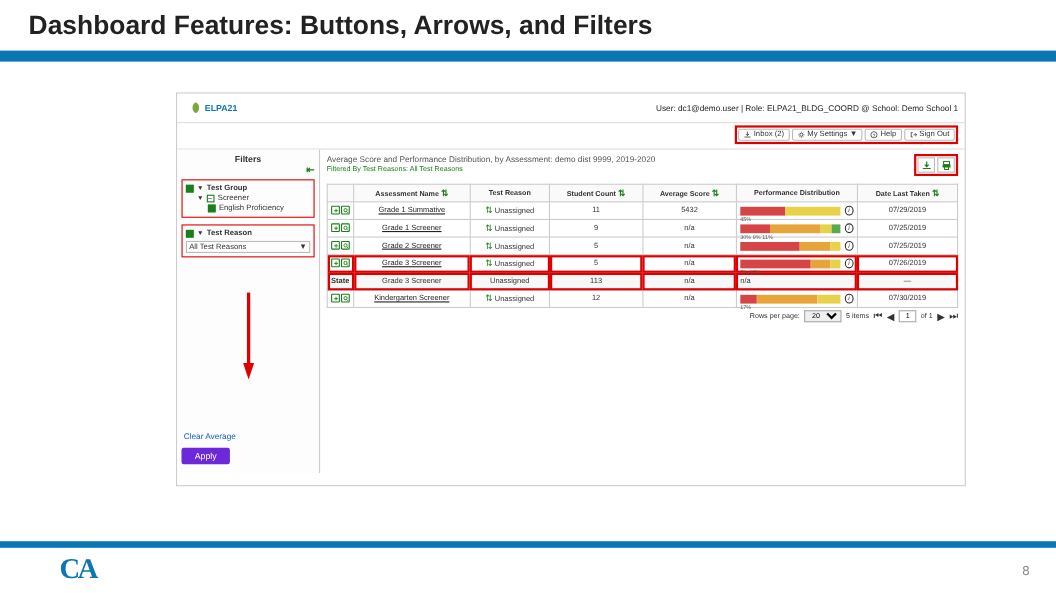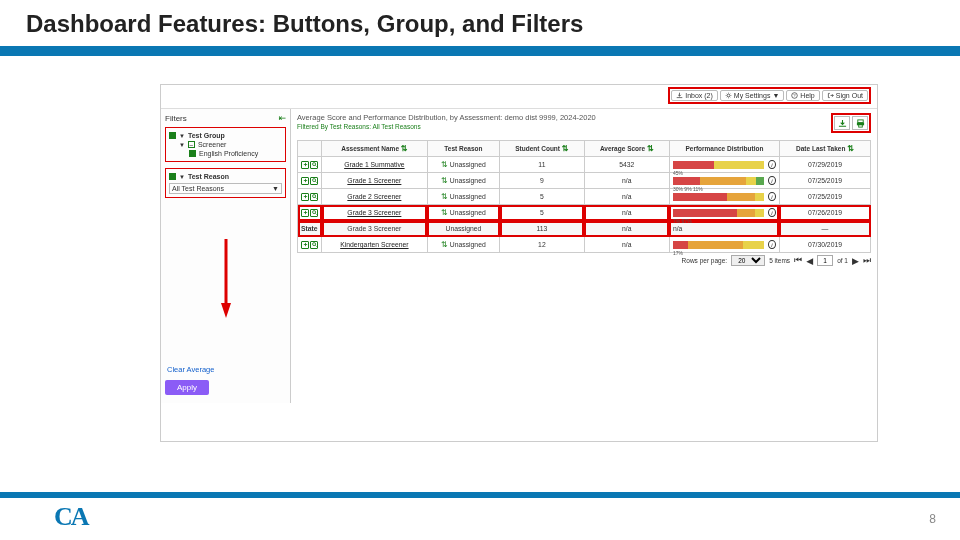--- a/index.html
+++ b/index.html
@@ -73,21 +73,21 @@
   }
   .body-row { display: flex; height: calc(100% - 62px); }
 
   
   .filters {
     width: 130px; border-right: 1px solid #ccc;
     padding: 4px; position: relative;
     background: #fdfdfd;
     display: flex; flex-direction: column;
   }
-  .filters-title { font-weight: normal; font-size: 8px; margin-bottom: 4px; display:flex; align-items:center; }
+  .filters-title { font-weight: bold; font-size: 8px; margin-bottom: 4px; display:flex; align-items:center;flex-direction:column; }
   .collapse-icon { margin-left:auto; color:#1a7f1a; cursor:pointer; font-size:9px; }
   .filter-block {
     border: 1px solid #d00; padding: 3px; margin-bottom: 6px;
   }
   .filter-row { display: flex; align-items: center; gap: 3px; font-size: 7px; padding: 1px 0; cursor:pointer; }
   .chk { width: 7px; height: 7px; border: 1px solid #1a7f1a; display:inline-block; }
   .chk.green { background:#1a7f1a; }
   .tri { font-size: 6px; }
   .reason-block { border:1px solid #d00; padding:3px; }
   .reason-select {
@@ -96,21 +96,21 @@
     font-size:7px; margin-top:2px; cursor:pointer;
   }
 
   .red-arrow {
     position:absolute; left: 50%; top: 100px; transform: translateX(-50%);
     width: 10px; height: 140px;
   }
 
   .clear-link { margin-top:auto; color:#1360cc; font-size:7.5px; padding:4px 2px; cursor:pointer; }
   .apply-btn {
-    background:#8b5cf6; color:#fff; font-size:8px;
+    background:#6d28d9; color:#fff; font-size:8px;
     padding:3px 12px; border-radius:2px; width:fit-content;
     margin: 2px 0 4px; cursor:pointer;
   }
 
   
   .main {
     flex:1; padding:4px 6px; position:relative;
   }
   .main-title { font-size:7.5px; color:#555; }
   .subfilter { font-size:6.5px; color:#1a7f1a; margin-top:1px; }
@@ -173,25 +173,34 @@
     margin-left: 30px;
   }
   .page-num {
     position:absolute; right:24px; bottom:14px;
     font-size:12px; color:#888;
   }
 </style>
 </head>
 <body>
 
-<div class="title-bar">Dashboard Features: Buttons, Group, and Filters</div>
+<div class="title-bar">Dashboard Features: Buttons, Arrows, and Filters</div>
 <div class="blue-stripe"></div>
 
 <div class="shot">
 
+  <div class="shot-header">
+    <div class="logo">
+      <svg viewBox="0 0 12 12" width="12" height="12">
+          <path d="M6 1 C2 3 2 9 6 11 C10 9 10 3 6 1 Z" fill="#7aa83e"></path>
+        </svg>
+      <span>ELPA21</span>
+    </div>
+    <div class="user-label">User: dc1@demo.user | Role: ELPA21_BLDG_COORD @ School: Demo School 1</div>
+  </div>
 
   <div class="toolbar">
     <div class="toolbar-highlight">
       <div class="tbtn">
         <svg viewBox="0 0 10 10">
             <path d="M5 1v5M3 4l2 2 2-2M1 8h8" stroke="#333" stroke-width="1" fill="none"></path>
           </svg>
         <span>Inbox (2)</span>
       </div>
       <div class="tbtn">
@@ -259,21 +268,21 @@
       <svg class="red-arrow" viewBox="0 0 20 160">
         <rect x="7" y="0" width="6" height="130" fill="#d00"></rect>
         <polygon points="0,128 20,128 10,158" fill="#d00"></polygon>
       </svg>
 
       <div class="clear-link">Clear Average</div>
       <div class="apply-btn">Apply</div>
     </div>
 
     <div class="main">
-      <div class="main-title">Average Score and Performance Distribution, by Assessment: demo dist 9999, 2024-2020</div>
+      <div class="main-title">Average Score and Performance Distribution, by Assessment: demo dist 9999, 2019-2020</div>
       <div class="subfilter">Filtered By  Test Reasons: All Test Reasons</div>
 
       <div class="utility-icons">
         <div class="util">
           <svg viewBox="0 0 10 10">
               <path d="M5 1v5M3 4l2 2 2-2M1 8h8" stroke="#1a7f1a" fill="none" stroke-width="1.2"></path>
             </svg>
         </div>
         <div class="util">
           <svg viewBox="0 0 10 10">

